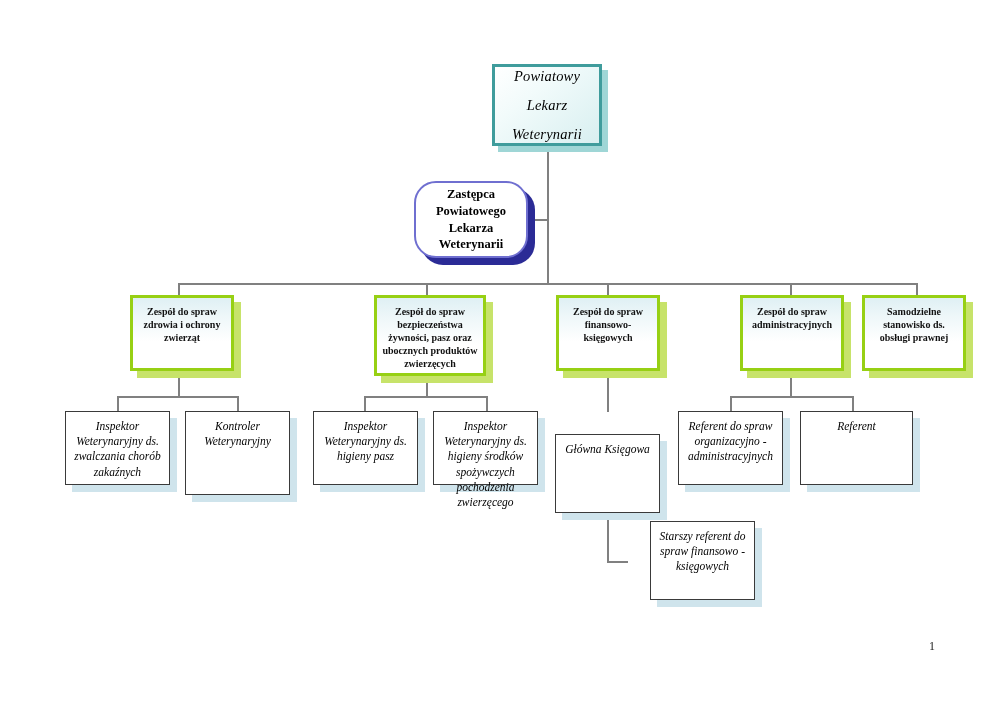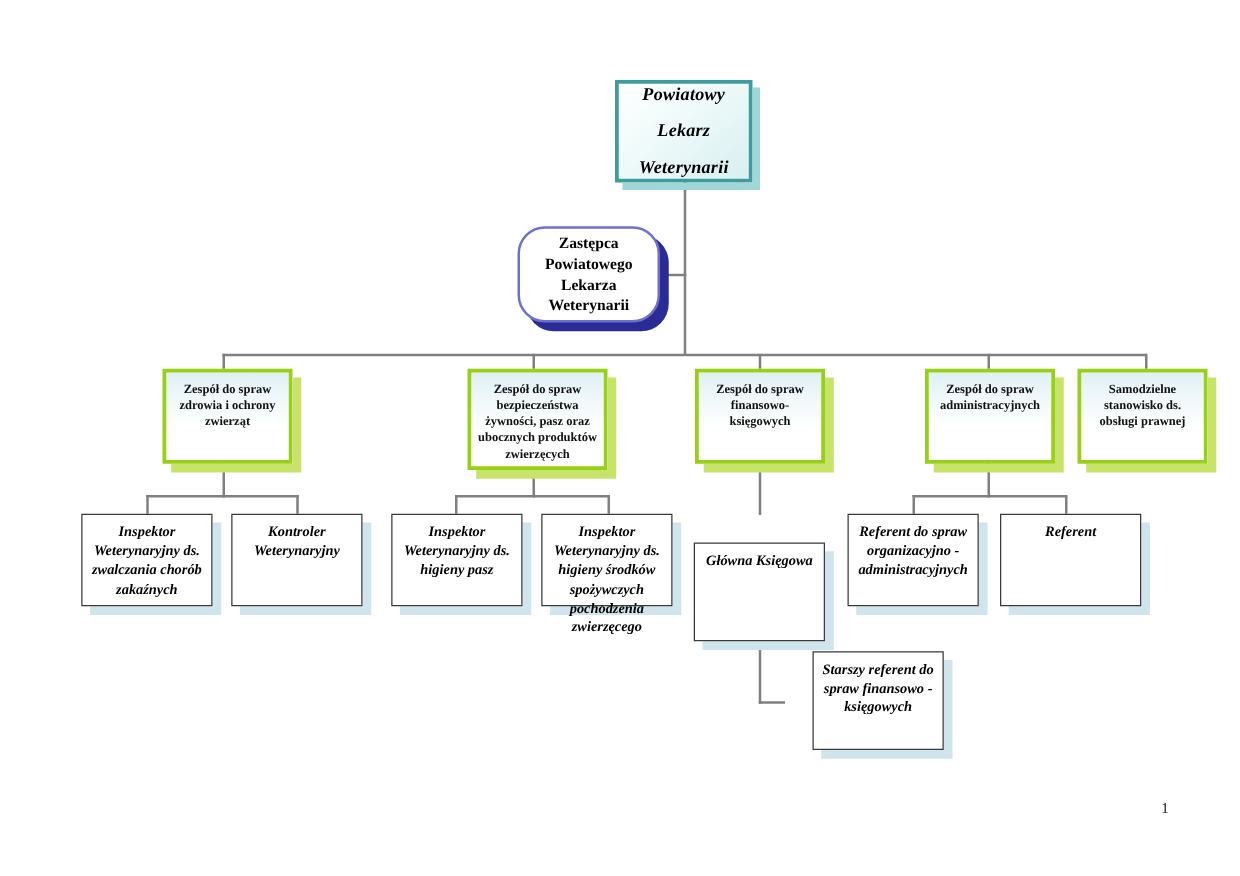--- a/index.html
+++ b/index.html
@@ -45,21 +45,21 @@
     width: 100%;
     padding: 0 4px;
     white-space: pre-line;
   }
 
   
   .node-top {
     border: 3px solid #3f9c9c;
     background: linear-gradient(140deg, #ffffff 0%, #f2fbfb 35%, #d8eff0 100%);
     box-shadow: 6px 6px 0 0 #9fd6d6;
-    font-weight: bold;
+    font-weight: normal;
     font-style: italic;
     font-size: 14.5px;
     color: #000000;
     letter-spacing: 0.2px;
   }
   .node-top .label { line-height: 2.0; }
 
   
   .node-deputy {
     border: 2px solid #6f6fd0;
@@ -88,21 +88,21 @@
   .node-pos {
     border: 1.5px solid #3a3a3a;
     background: #ffffff;
     box-shadow: 7px 7px 0 0 #cfe4ec;
     font-style: italic;
     font-size: 11.5px;
     color: #000000;
     align-items: flex-start;
     padding-top: 7px;
   }
-  .node-pos .label { line-height: 1.32; font-weight: bold; }
+  .node-pos .label { line-height: 1.32; }
 
   
   .page-number {
     position: absolute;
     font-family: "Liberation Serif", "DejaVu Serif", serif;
     font-size: 12px;
     color: #1a1a1a;
   }
 </style>
 </head>
@@ -186,21 +186,21 @@
 obsługi prawnej</span>
   </div>
 
   <div class="node node-pos" style="left:65px; top:411px; width:105px; height:74px;">
     <span class="label">Inspektor
 Weterynaryjny ds.
 zwalczania chorób
 zakaźnych</span>
   </div>
 
-  <div class="node node-pos" style="left:185px; top:411px; width:105px; height:74px;justify-content:flex-end;">
+  <div class="node node-pos" style="left:185px; top:411px; width:105px; height:84px;justify-content:flex-end;">
     <span class="label">Kontroler
 Weterynaryjny</span>
   </div>
 
   <div class="node node-pos" style="left:313px; top:411px; width:105px; height:74px;">
     <span class="label">Inspektor
 Weterynaryjny ds.
 higieny pasz</span>
   </div>
 

